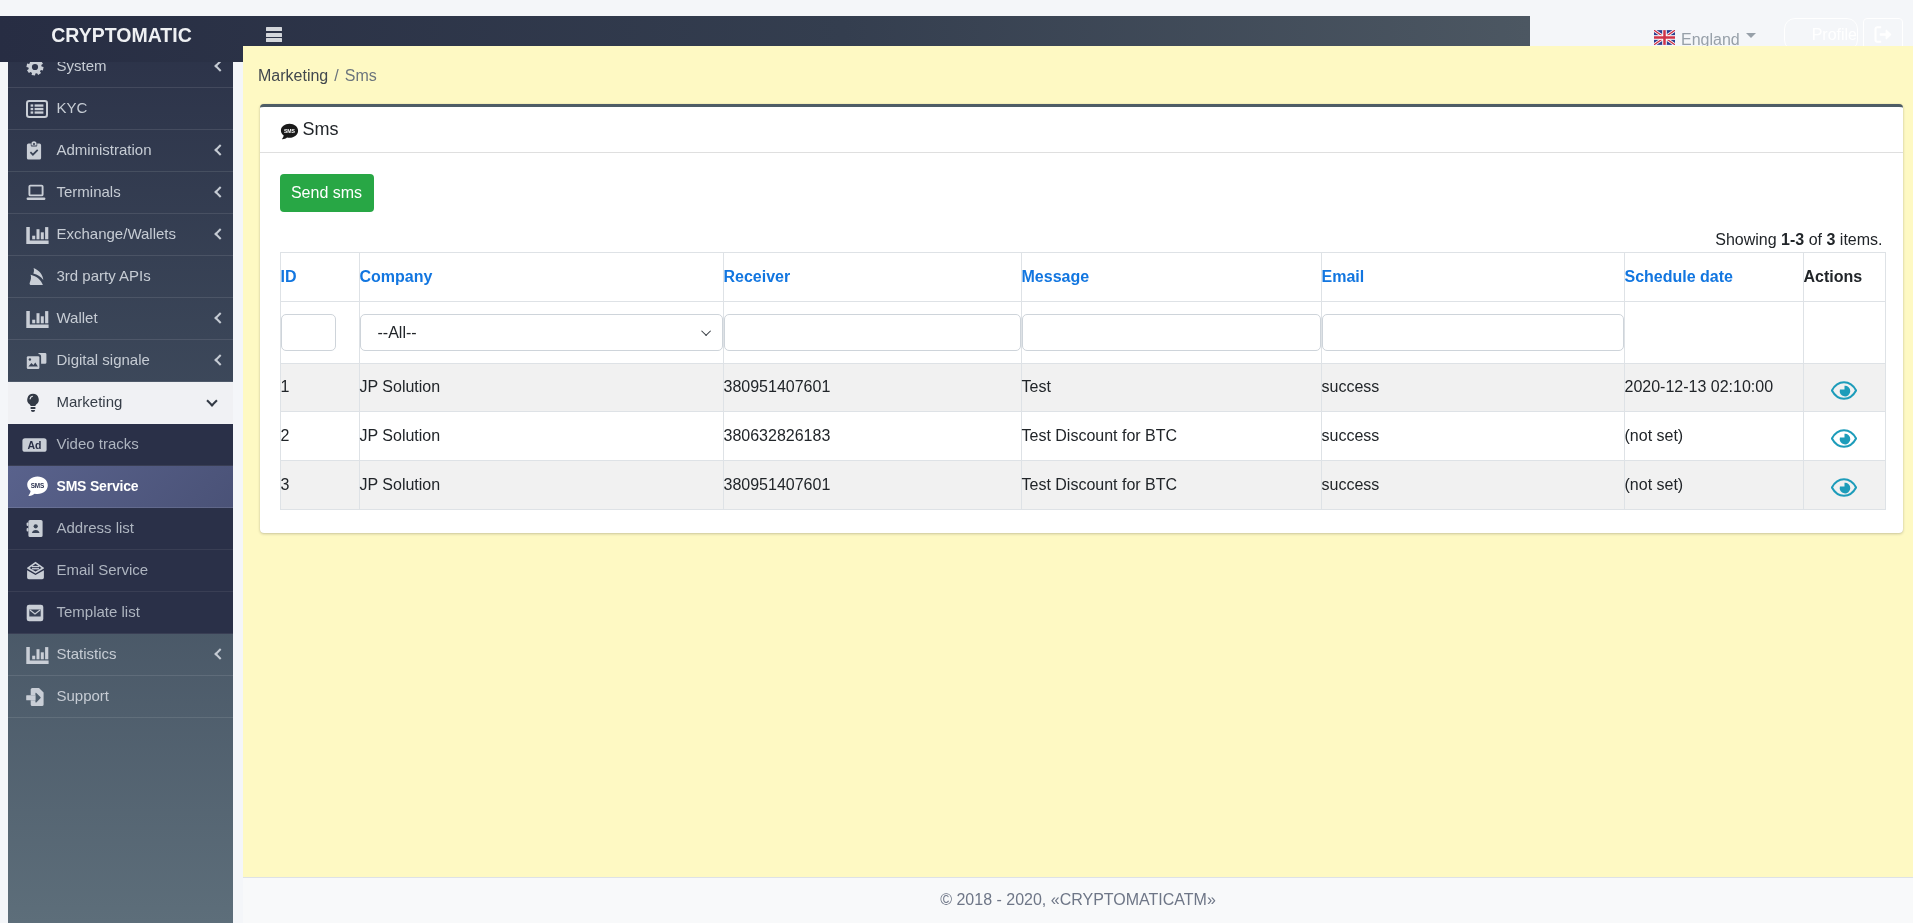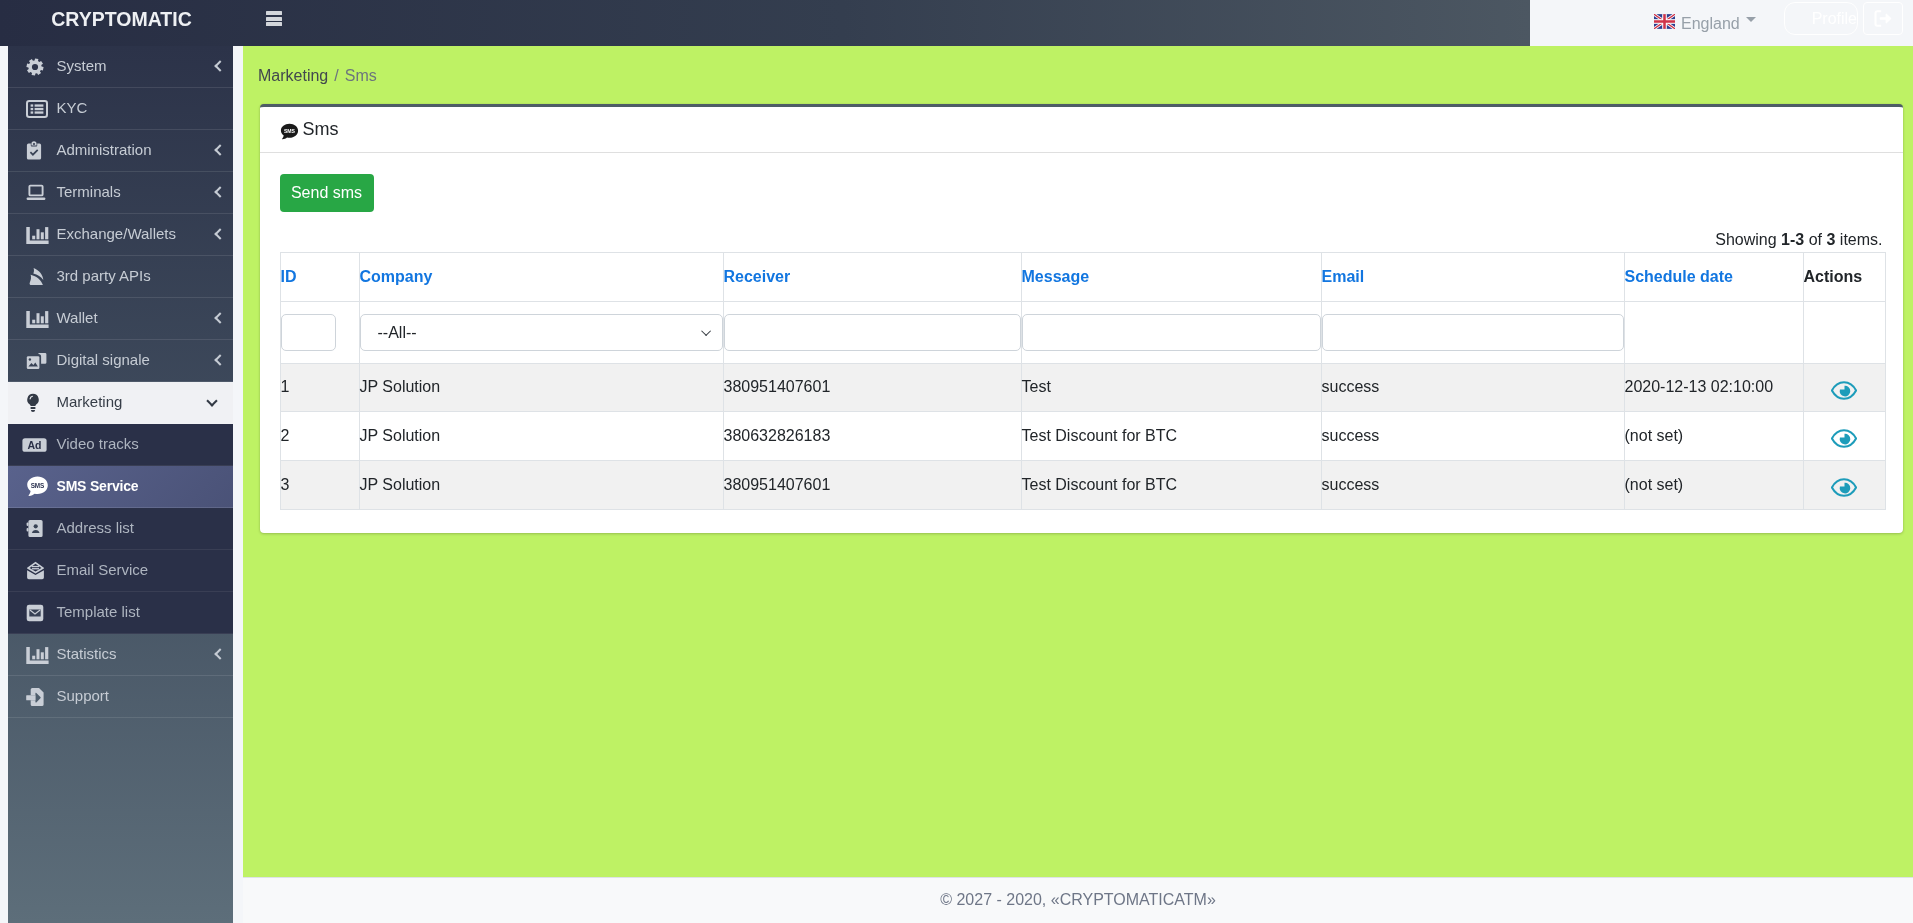--- a/index.html
+++ b/index.html
@@ -1,36 +1,36 @@
 <!DOCTYPE html>
 <html><head>
 <meta charset="utf-8">
 <style>
 *{box-sizing:border-box;margin:0;padding:0}
 html,body{width:1913px;height:923px;overflow:hidden}
 body{font-family:"Liberation Sans",sans-serif;position:relative;background:#f4f6f9;font-size:16px;color:#212529;line-height:1.5}
-.navbar{position:absolute;left:0;top:0;width:1530px;height:46px;background:linear-gradient(90deg,#272d43 0%,#343e4f 55%,#4c5762 100%)}
+.navbar{position:absolute;left:0;top:16px;width:1530px;height:46px;background:linear-gradient(90deg,#272d43 0%,#343e4f 55%,#4c5762 100%)}
 .brand{position:absolute;left:0;top:0;width:243px;height:46px;line-height:38px;text-align:center;color:#eef0f3;font-size:19.5px;font-weight:bold;letter-spacing:0}
 .burger{position:absolute;left:266px;top:11px}
 .burger i{display:block;width:16px;height:4px;background:#d3d6db;border-radius:.5px;margin-bottom:1.6px}
 
 .flag{position:absolute;left:1654px;top:12px}
 .lang{position:absolute;left:1681px;top:12px;color:#97a0a9;font-size:16px}
 .caret{position:absolute;left:1746px;top:17px;width:0;height:0;border-left:5px solid transparent;border-right:5px solid transparent;border-top:5px solid #97a0a9}
 .btn-profile{position:absolute;left:1784px;top:1.5px;width:74px;height:33.5px;border:1px solid #fff;border-radius:11px;color:#fff;text-align:right;line-height:31px;font-size:16px}
 .btn-logout{position:absolute;left:1863px;top:1.5px;width:40px;height:33.5px;border:1px solid #fff;border-radius:4px;text-align:center;padding-top:7px}
 .sidebar{position:absolute;left:8px;top:46px;width:225px;height:877px;background:linear-gradient(180deg,#2c3349 0%,#414e5f 50%,#5d6e7a 100%)}
 .mi{position:relative;height:42px;display:flex;align-items:center;padding-left:17.5px;border-bottom:1px solid rgba(255,255,255,.1);color:#c6ccd4;font-size:15px}
 .mi .ic{width:31px;flex:0 0 31px;display:flex;align-items:center}
 .chev{position:absolute;right:9px;top:16px;width:8px;height:8px;border-left:2.2px solid #c6ccd4;border-bottom:2.2px solid #c6ccd4;transform:rotate(45deg)}
 .chevd{position:absolute;right:17px;top:15px;width:8px;height:8px;border-left:2px solid #333a45;border-bottom:2px solid #333a45;transform:rotate(-45deg)}
 .mi.open{background:#f0f1f4;color:#363d47}
 .mi.sub{background:#2a3048;border-bottom:1px solid rgba(255,255,255,.07);color:#aeb5c0}
 .mi.active{background:linear-gradient(135deg,#59628c 0%,#4a5277 100%);color:#fff;font-weight:bold;font-size:14px;letter-spacing:-0.2px}
-.content{position:absolute;left:243px;top:46px;width:1670px;height:831px;background:#bef264}
+.content{position:absolute;left:243px;top:46px;width:1670px;height:831px;background:#fef9c3}
 .bc{padding:18px 16px 0 15px;font-size:16px;color:#42484e}
 .bc .sep{color:#6c757d;padding:0 6px}
 .bc .act{color:#6c757d}
 .card{position:absolute;left:16.5px;top:58px;width:1643px;height:429px;background:#fff;border-radius:4px;border-top:3px solid #4e5d66;box-shadow:0 0 1px rgba(0,0,0,.12),0 1px 3px rgba(0,0,0,.2)}
 .card-h{height:46px;border-bottom:1px solid rgba(0,0,0,.125);padding:12px 20px;font-size:18px;color:#212529;display:flex;align-items:center}
 .card-h svg{margin-right:4px;position:relative;top:2px}
 .card-b{padding:20px}
 .btn-send{display:inline-block;margin-top:1px;background:#28a745;color:#fff;border-radius:4px;width:94px;height:38px;padding:7px 0;text-align:center;font-size:16px}
 .summary{text-align:right;font-size:16px;color:#212529;margin-top:16px;margin-bottom:0}
 table{border-collapse:collapse;table-layout:fixed;width:1606px;font-size:16px}
@@ -292,13 +292,13 @@
               <td class="ctr"><svg width="26" height="19" viewBox="0 0 26 19" style="vertical-align:middle;margin-top:4px">
                   <path d="M0.9,9.5 Q5.3,1.3 13,1.3 Q20.7,1.3 25.1,9.5 Q20.7,17.7 13,17.7 Q5.3,17.7 0.9,9.5 Z" fill="none" stroke="#1d9cba" stroke-width="2.1"></path>
                   <path d="M13.5,4.83 A5.3,5.3 0 1 1 8.92,8.6 L13.5,8.6 Z" fill="#1d9cba"></path>
                 </svg></td>
             </tr>
       </tbody>
         </table>
     </div>
   </div>
 </div>
-<div class="footer">© 2027 - 2020, «CRYPTOMATICATM»</div>
+<div class="footer">© 2018 - 2020, «CRYPTOMATICATM»</div>
 
 </body></html>

